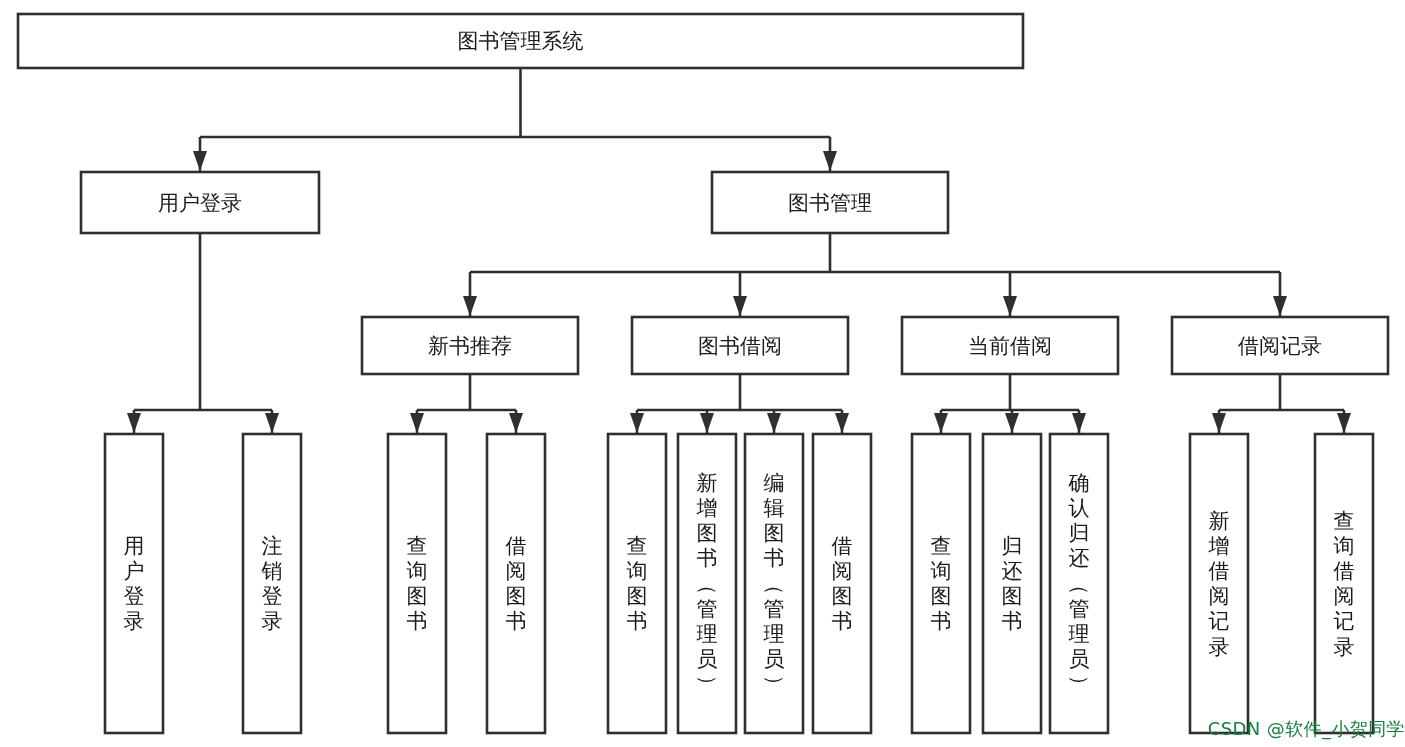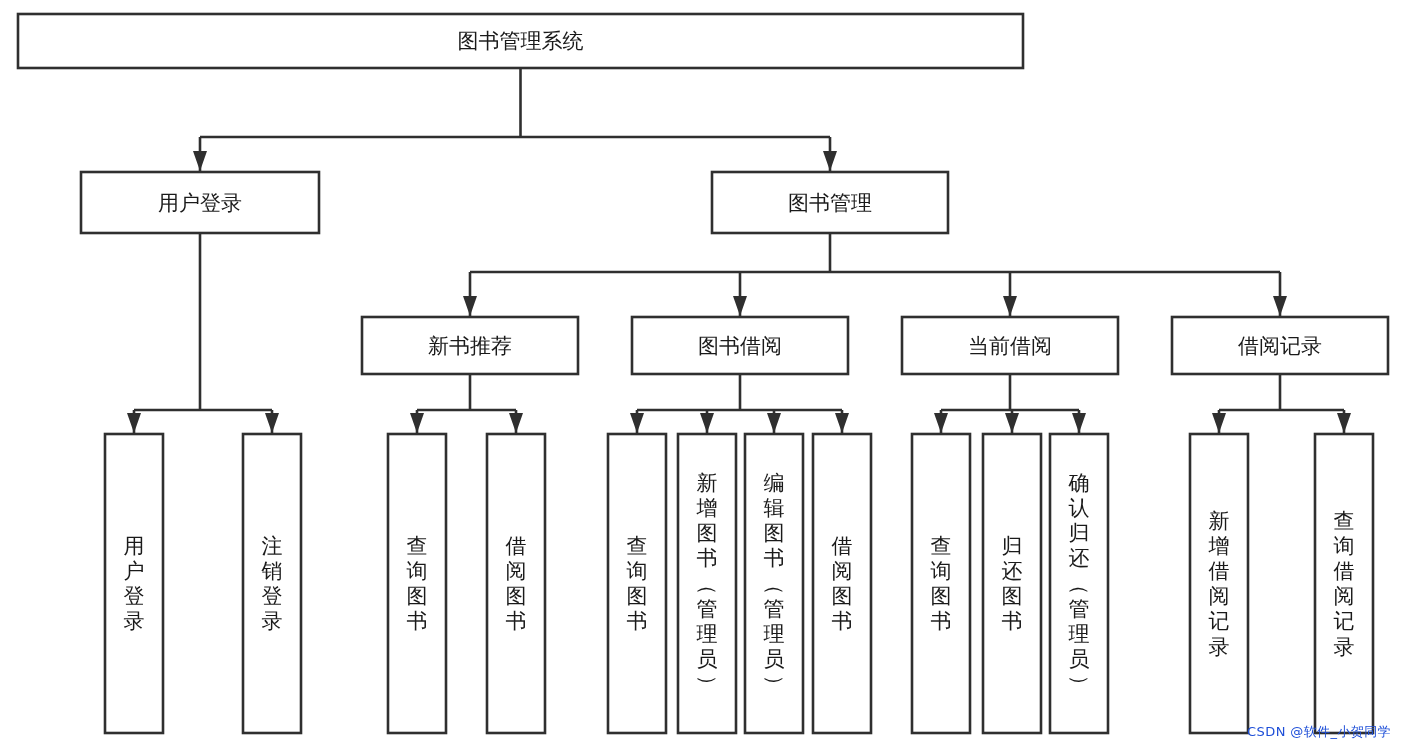--- a/index.html
+++ b/index.html
@@ -49,25 +49,25 @@
     dominant-baseline: middle;
   }
   .node-label-v-char {
     font-family: "DejaVu Sans", "Liberation Sans", sans-serif;
     font-size: 21px;
     fill: #1a1a1a;
     text-anchor: middle;
   }
   .watermark-text {
     position: absolute;
-    right: 14px;
+    right: 0;
     bottom: 6px;
     font-family: "DejaVu Sans", "Liberation Sans", sans-serif;
-    font-size: 13px;
-    color: #1d4ed8;
+    font-size: 18px;
+    color: #15803d;
     letter-spacing: 0.4px;
     white-space: nowrap;
     user-select: none;
     pointer-events: none;
   }
 </style>
 </head>
 <body>
 
 <div id="diagram-root">

